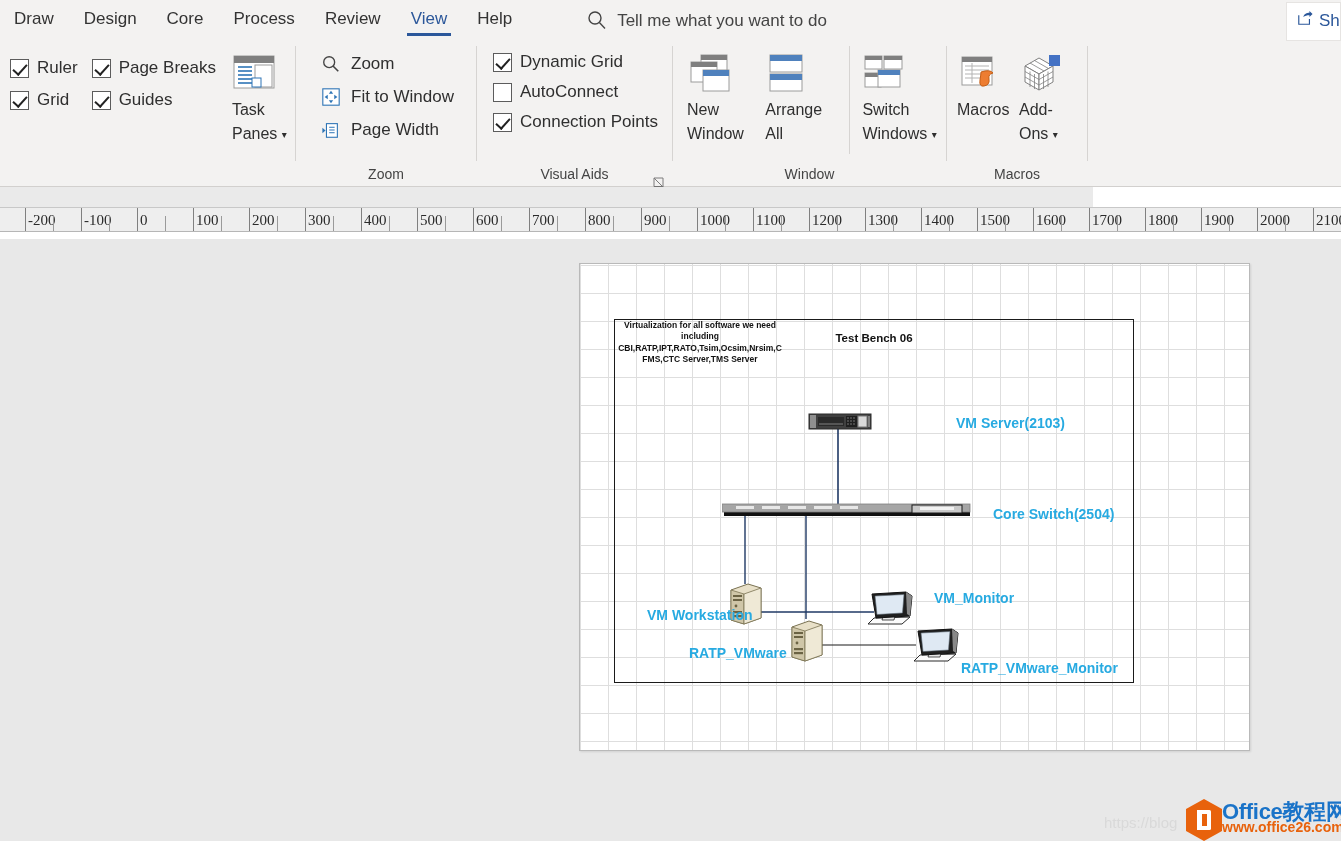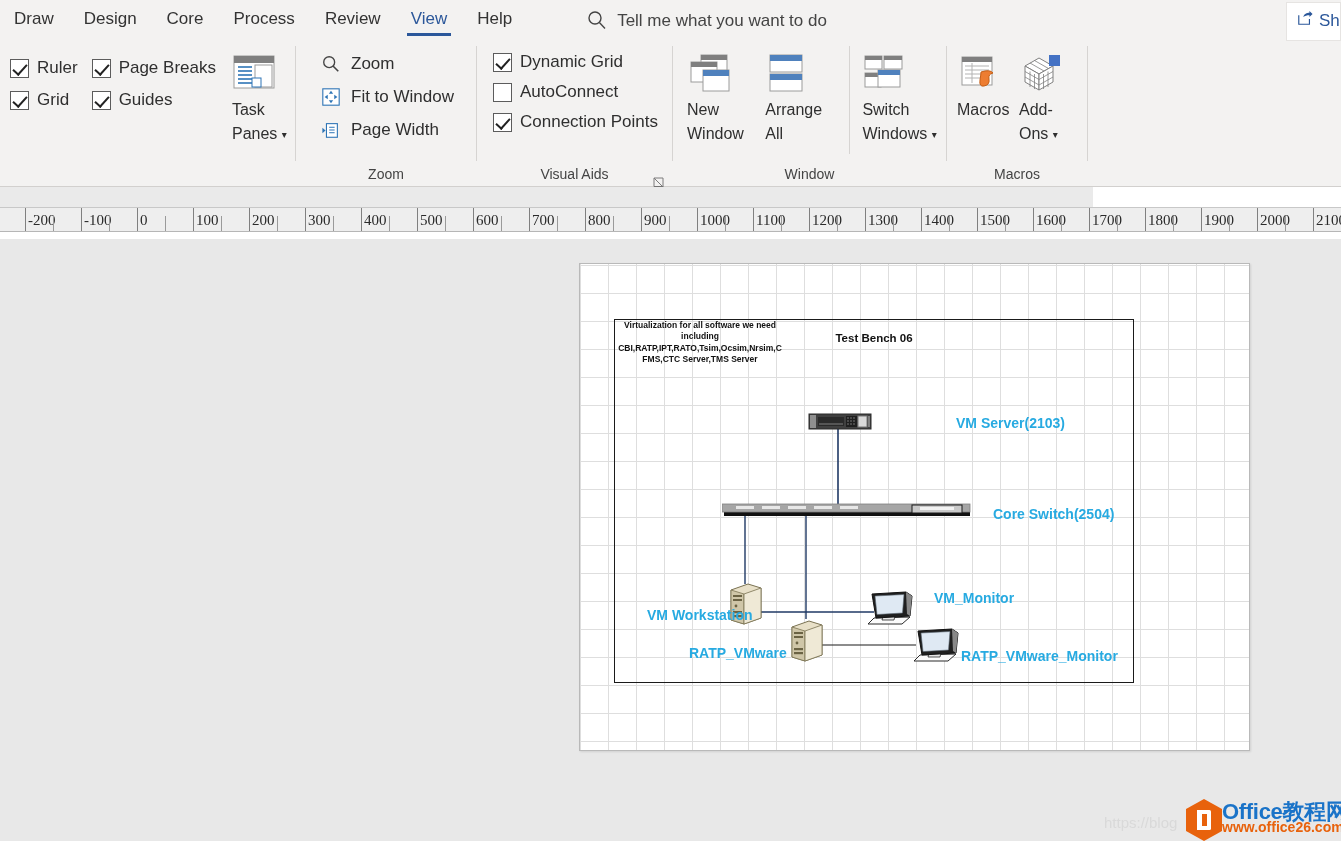--- a/index.html
+++ b/index.html
@@ -711,21 +711,21 @@
       </svg>
       <div class="shape-label" style="left:354px;top:326px;">VM_Monitor</div>
 
       <svg style="position:absolute;left:332px;top:363px;" width="54" height="44">
         <path d="M8 28 L2 34 L36 34 L44 27 Z" fill="#fbfbfb" stroke="#2b2b2b" stroke-width="1"></path>
         <path d="M18 22 L16 30 L28 30 L30 22 Z" fill="#e6e6e6" stroke="#2b2b2b" stroke-width=".8"></path>
         <path d="M6 4 L40 2 L46 6 L44 26 L10 28 Z" fill="#1f1f1f" stroke="#111" stroke-width="1"></path>
         <path d="M9 6 L38 4.5 L36.5 23 L11 24.5 Z" fill="#dfe9f3" stroke="#5a6670" stroke-width=".6"></path>
         <path d="M40 2 L46 6 L44 26 L41 24 Z" fill="#888"></path>
       </svg>
-      <div class="shape-label" style="left:381px;top:384px;">RATP_VMware_Monitor</div>
+      <div class="shape-label" style="left:381px;top:396px;">RATP_VMware_Monitor</div>
 
     </div>
   </div>
 
   <div class="wm-url">https://blog</div>
   <div class="wm-logo">
     <svg width="44" height="44" viewBox="0 0 44 44">
       <path d="M22 1 L40 11 L40 33 L22 43 L4 33 L4 11 Z" fill="#e8620c"></path>
       <rect x="15" y="12" width="14" height="20" rx="1.5" fill="#ffffff"></rect>
       <rect x="15" y="12" width="5" height="20" fill="#ffffff"></rect>

